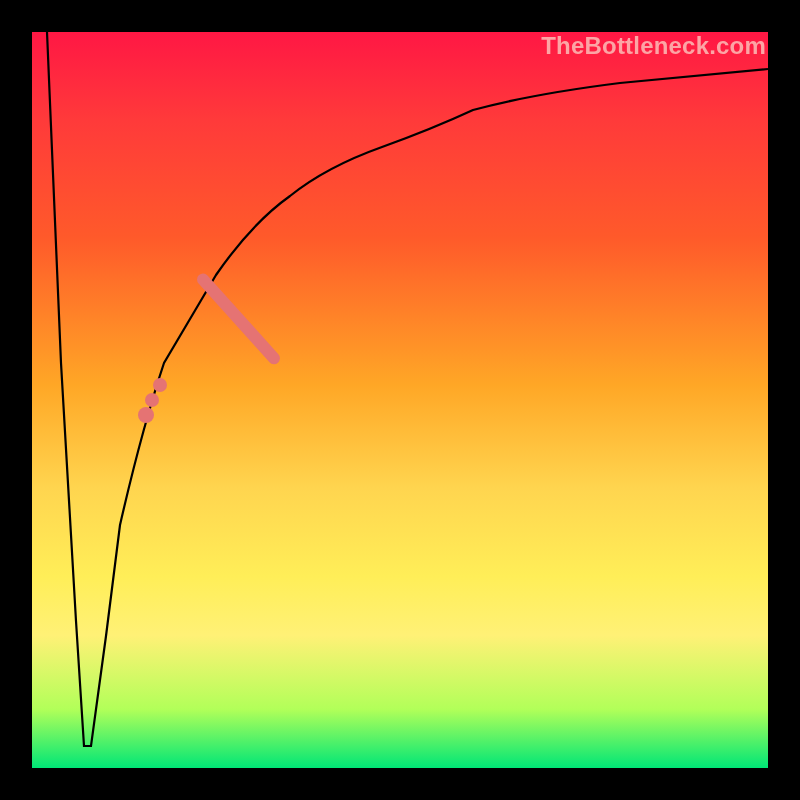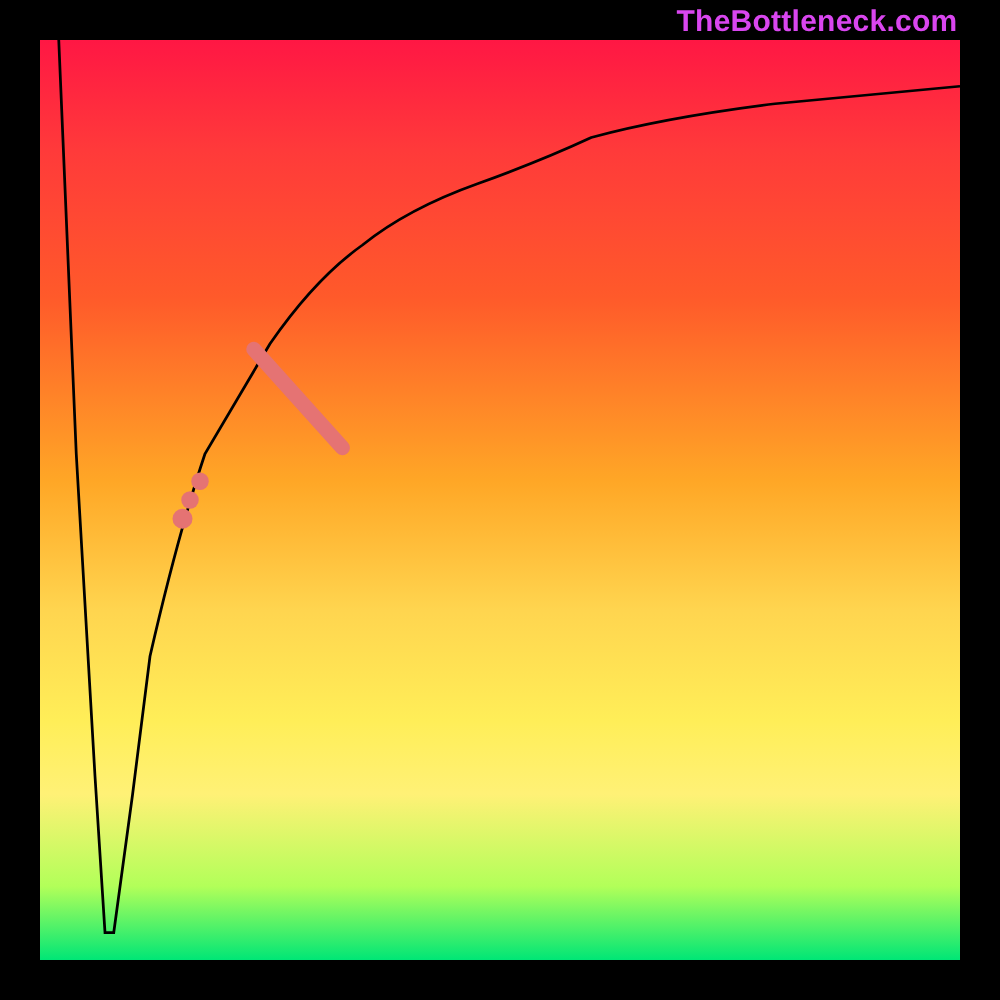--- a/index.html
+++ b/index.html
@@ -30,26 +30,26 @@
       #ffa726 48%,
       #ffd54f 62%,
       #ffee58 74%,
       #fff176 82%,
       #b2ff59 92%,
       #00e676 100%
     );
   }
   .watermark {
     position: absolute;
-    top: 4px;
+    top: 32px;
     right: 34px;
     font-family: Arial, Helvetica, sans-serif;
     font-size: 24px;
     font-weight: bold;
-    color: #d946ef;
+    color: #fca5a5;
     letter-spacing: 0.2px;
   }
   svg.curve {
     position: absolute;
     left: 0; top: 0;
     width: 736px; height: 736px;
     overflow: visible;
   }
   .curve-path {
     stroke: #000;

